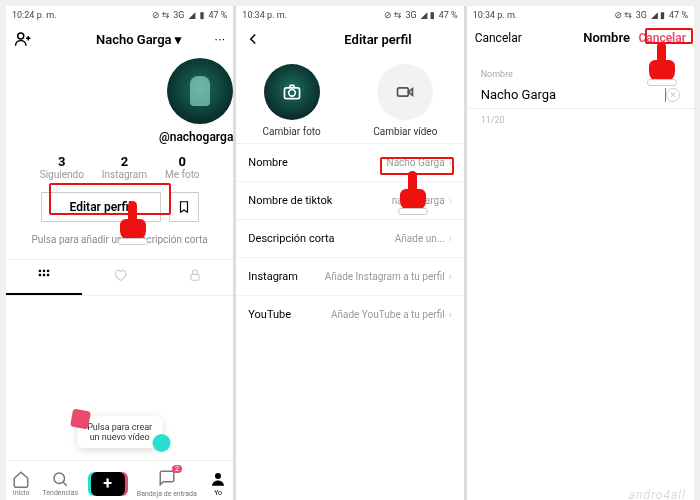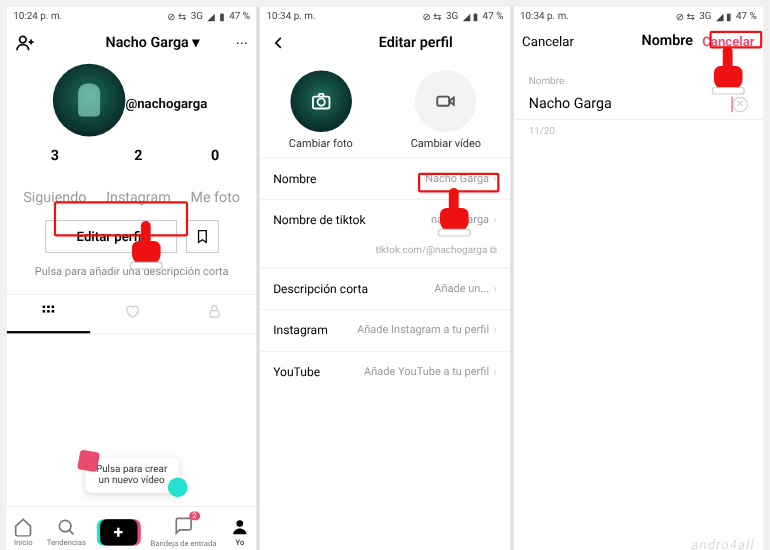--- a/index.html
+++ b/index.html
@@ -10,28 +10,28 @@
   .statusbar .right { display: flex; gap: 4px; align-items: center; }
 
   
   .hdr { display: flex; align-items: center; justify-content: space-between; padding: 6px 8px; }
   .hdr .title { font-weight: 600; font-size: 13px; text-align: right; flex: 1; }
   .hdr .side { width: 44px; display: flex; align-items: center; }
   .hdr .side.right { justify-content: flex-end; }
   .hdr .txtbtn { font-size: 12px; color: #000; }
 
   
-  .avatar-wrap { display: flex; align-items: center; margin-top: 4px; padding-left: 42px; }
+  .avatar-wrap { display: flex; flex-direction: column; align-items: flex-end; margin-top: 4px; }
   .avatar { width: 66px; height: 66px; border-radius: 50%; background: radial-gradient(circle at 50% 45%, #1a6e5e 0%, #0a2d2b 70%, #000 100%); position: relative; overflow: hidden; }
   .avatar::after { content:""; position:absolute; left:50%; top:50%; width:20px; height:30px; background:#9fe6d7; transform:translate(-50%,-50%); border-radius:8px 8px 4px 4px; opacity:.6;}
   .handle { margin-top: 6px; font-weight: 600; font-size: 12px; }
   .stats { display: flex; justify-content: center; gap: 18px; margin-top: 10px; }
   .stat { text-align: center; }
   .stat .num { font-weight: 700; font-size: 13px; }
-  .stat .lbl { color: #9a9a9a; font-size: 13px; margin-top: 24px; }
+  .stat .lbl { color: #9a9a9a; font-size: 10px; }
   .editrow { display: flex; gap: 8px; justify-content: center; margin-top: 12px; position: relative; }
   .editbtn { border: 1px solid #ccc; padding: 7px 28px; font-weight: 600; font-size: 12px; background: #fff; }
   .bookmarkbtn { border: 1px solid #ccc; width: 30px; height: 30px; display: flex; align-items: center; justify-content: center; background: #fff; }
   .shortdesc { text-align: center; color: #8a8a8a; font-size: 10px; margin-top: 12px; }
 
   .tabbar { display: flex; border-top: 1px solid #eee; border-bottom: 1px solid #eee; margin-top: 14px; }
   .tabbar .tab { flex:1; text-align:center; padding:8px 0; color:#bbb; }
   .tabbar .tab.active { color:#000; border-bottom:2px solid #000; }
 
   .tooltip { position:absolute; bottom:58px; left:50%; transform:translateX(-50%); background:#fff; border-radius:6px; padding:6px 10px; font-size:9px; color:#333; box-shadow:0 2px 8px rgba(0,0,0,.15); text-align:center; }
@@ -260,21 +260,20 @@
           <span class="chev">›</span>
         </span>
     </div>
     <div class="listrow">
       <span class="k">Nombre de tiktok</span>
       <span class="v">
           <span>nachogarga</span>
           <span class="chev">›</span>
         </span>
     </div>
-    <div class="urlrow"><span>tiktok.com/@nachogarga</span> <span>⧉</span></div>
     <div class="listrow">
       <span class="k">Descripción corta</span>
       <span class="v">
           <span>Añade un...</span>
           <span class="chev">›</span>
         </span>
     </div>
     <div class="listrow">
       <span class="k">Instagram</span>
       <span class="v">

